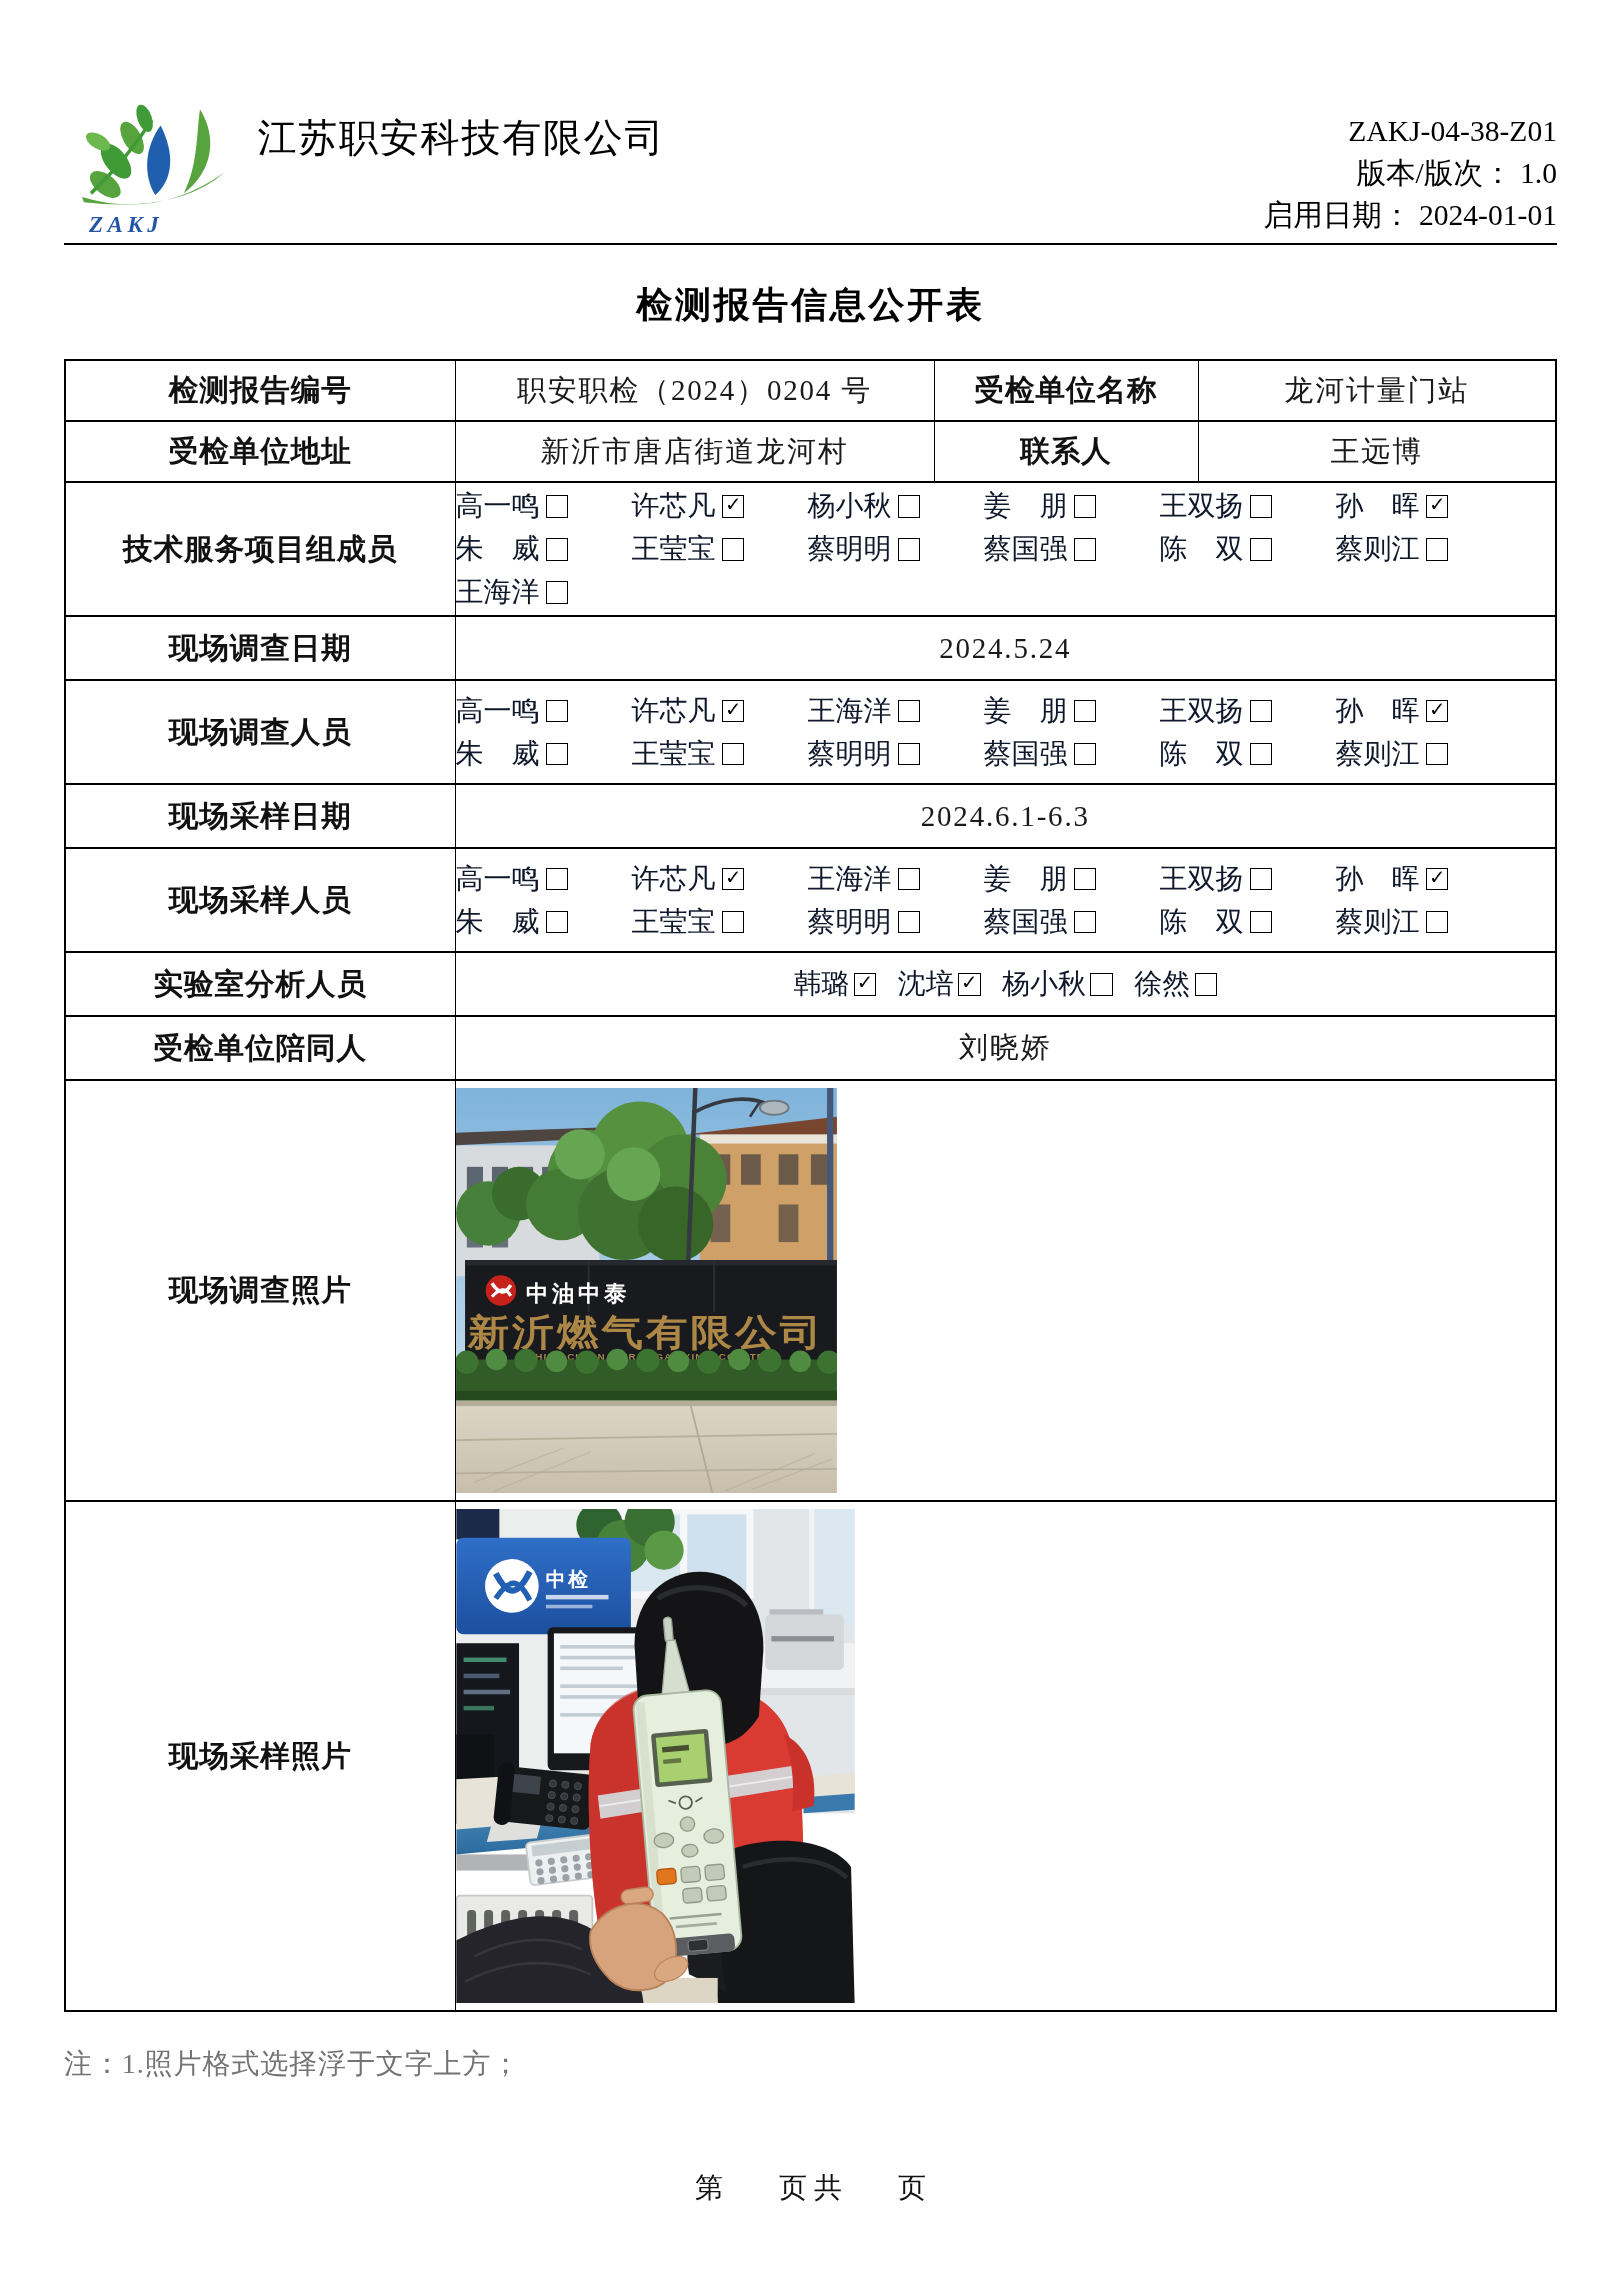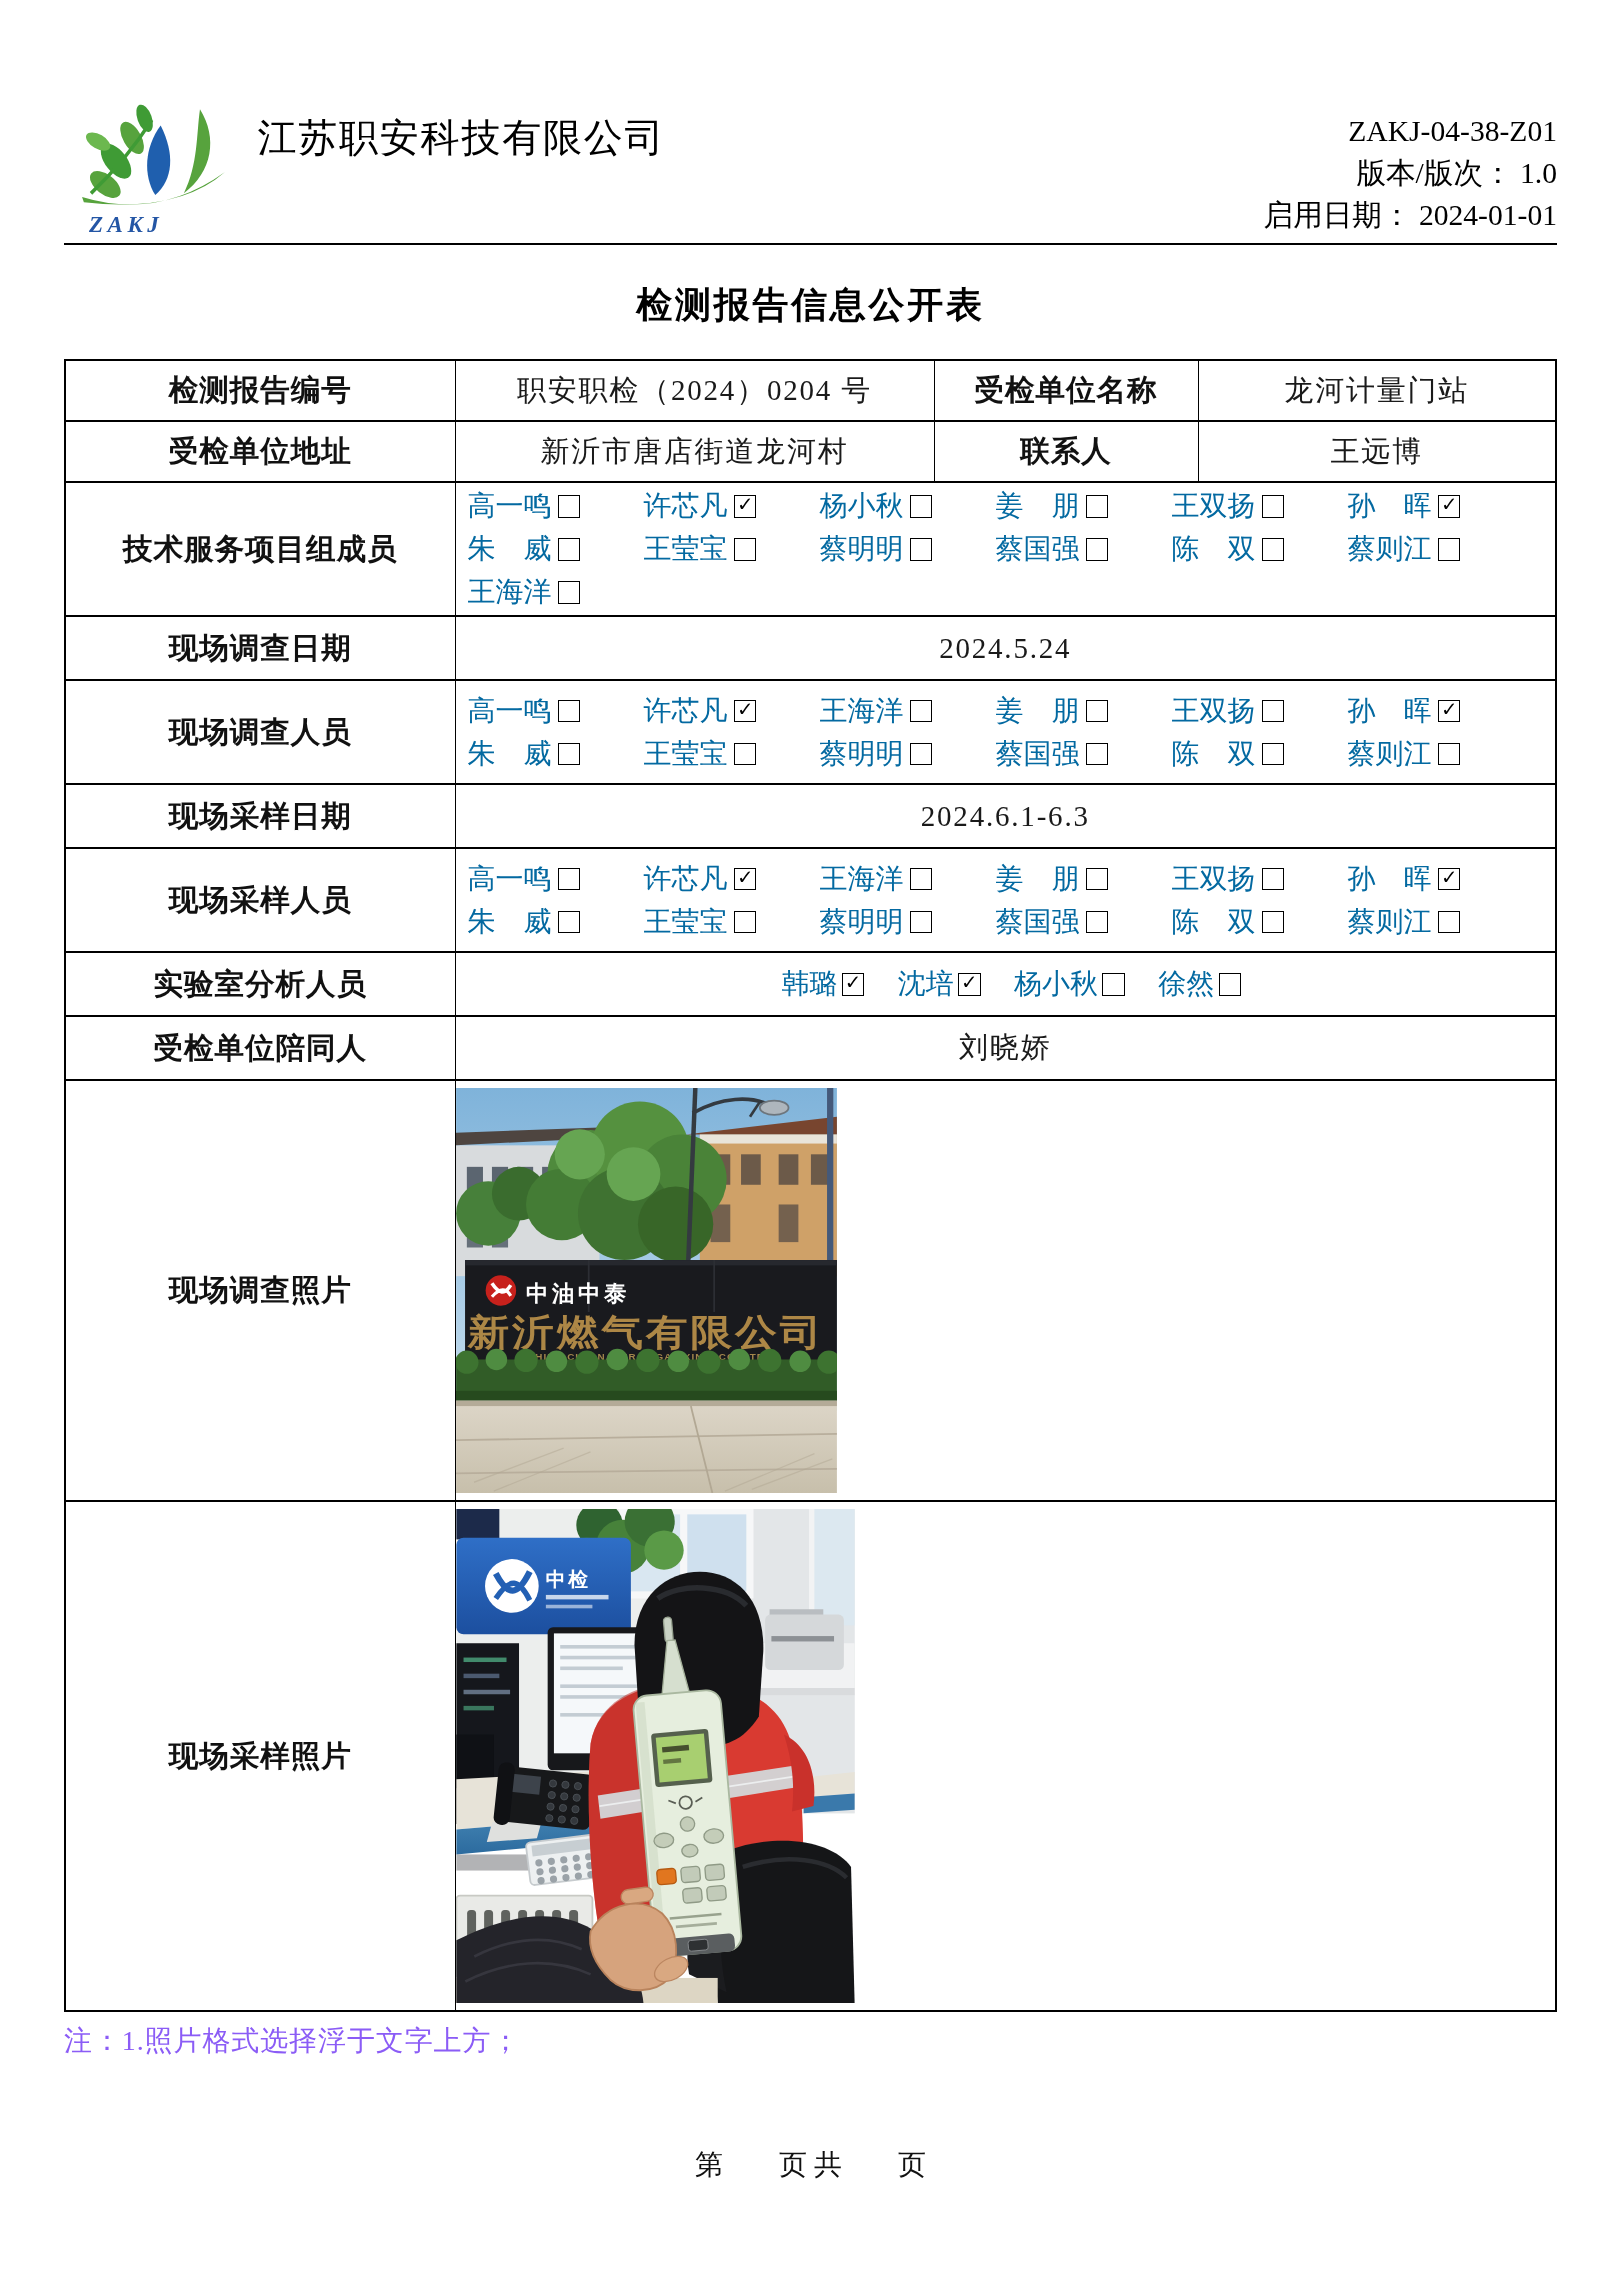--- a/index.html
+++ b/index.html
@@ -27,32 +27,32 @@
   table.form td{border:1.8px solid #000;border-top-width:2.7px;border-bottom-width:2.7px;
                 padding:0;vertical-align:middle;}
   .lbl{font-family:Liberation Mono, monospace;font-weight:bold;font-size:29.6px;
        text-align:center;letter-spacing:0.9px;margin-left:28px;}
   .val{font-size:29px;text-align:center;letter-spacing:1.8px;color:#1a1a1a;}
   .mem{padding:5.4px 0 5.4px 12.5px;}
   .member-line{display:flex;align-items:center;height:43px;}
   .member{display:flex;align-items:center;width:176px;}
   .center-list .member-line{justify-content:center;}
   .center-list .member{width:auto;margin:0 10.7px;}
-  .mname{font-size:28px;white-space:pre;min-width:86px;color:#0369a1;margin-left:12px;}
+  .mname{font-size:28px;white-space:pre;min-width:86px;color:#0f172a;}
   .center-list .mname{min-width:0;}
   .cbox{display:inline-block;box-sizing:border-box;width:22.4px;height:22.4px;border:1.8px solid #000;
         margin-left:4.5px;font-family:"DejaVu Sans",sans-serif;font-size:19.7px;line-height:18px;
         font-weight:bold;text-align:center;color:#000;}
   .h68{height:61px}.h150{height:134px}.h62{height:64px}.h116{height:104px}
   .h470{height:421px}.h570{height:510px}
   .photo-cell{vertical-align:middle;}
   .photo-cell svg{display:inline-block;vertical-align:middle;}
 
   
-  .note{font-size:28px;margin-top:10px;letter-spacing:0.9px;color:#8b5cf6;}
+  .note{font-size:28px;margin-top:33px;letter-spacing:0.9px;color:#737373;}
   .pagefoot{text-align:center;font-size:28px;margin-top:86px;white-space:pre;color:#111;}
 </style>
 </head>
 <body>
 
 <div class="page">
   <div class="content">
 
     <div class="hdr">
       <div class="hdr-left">

